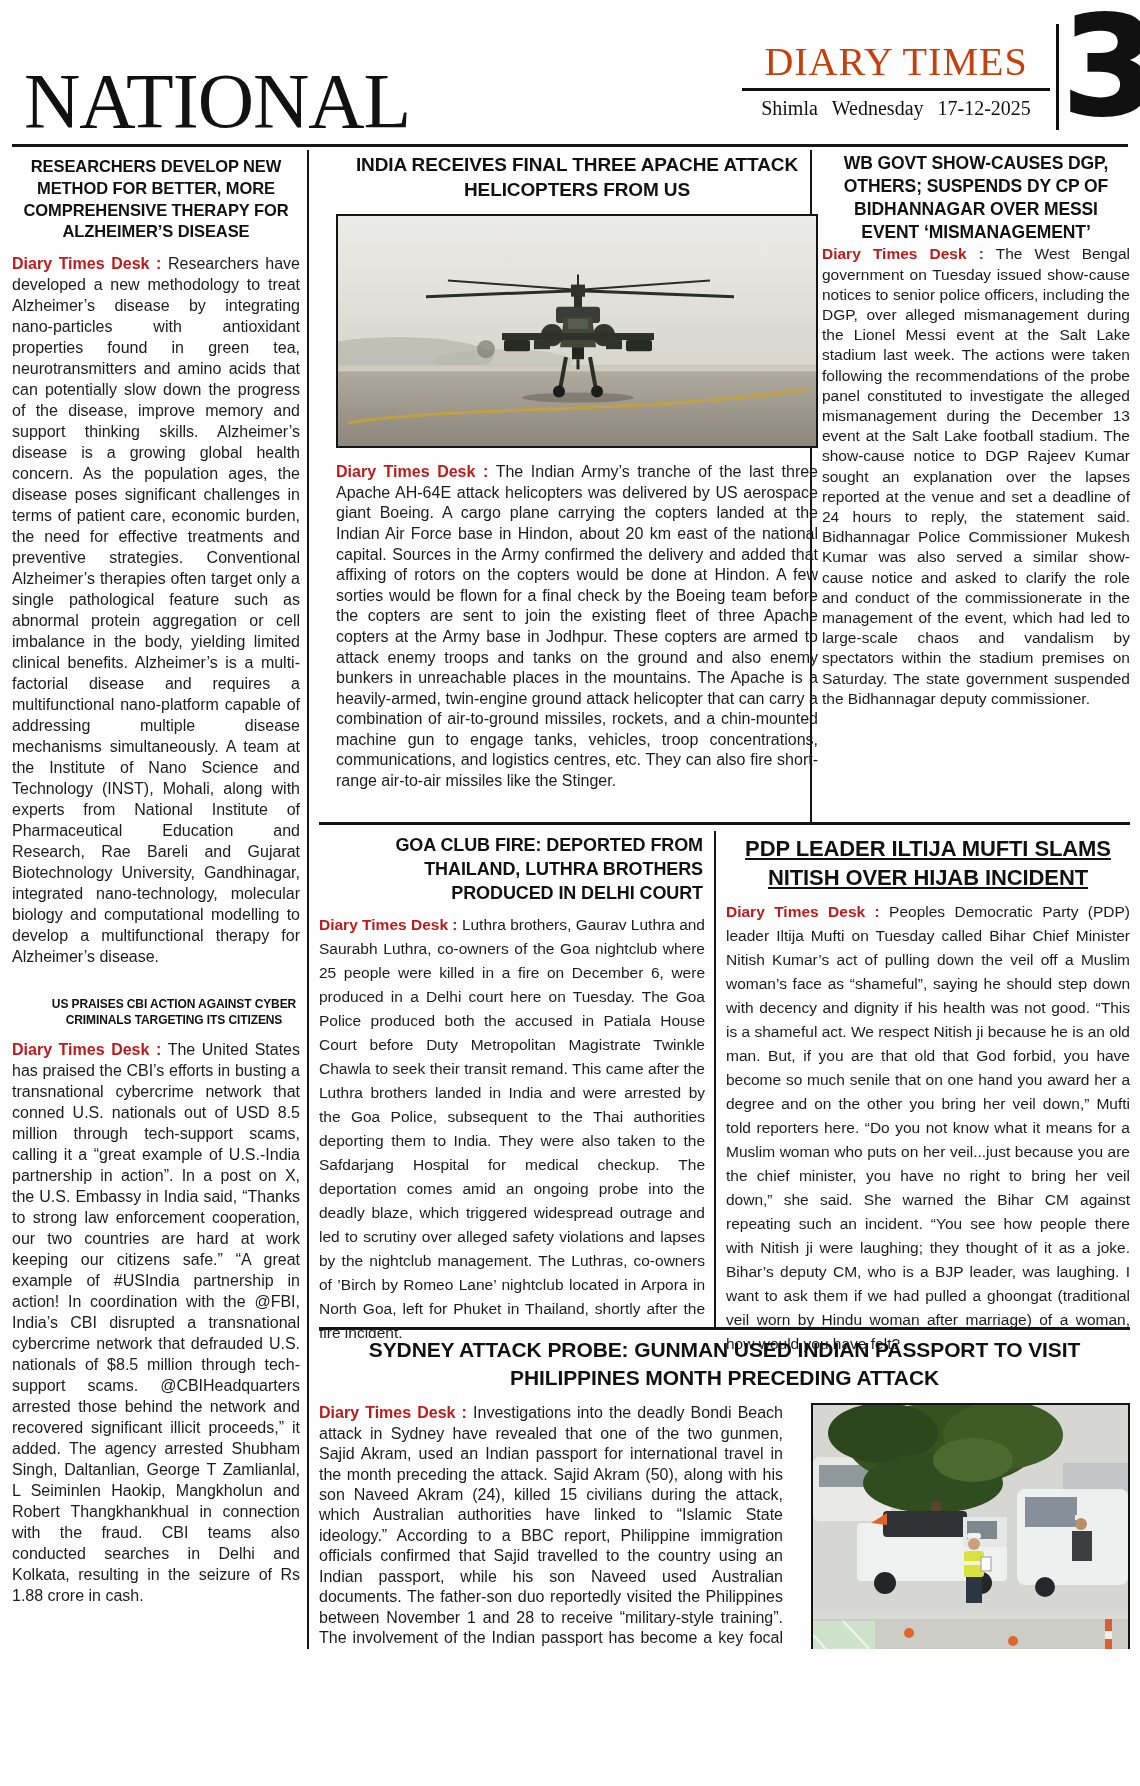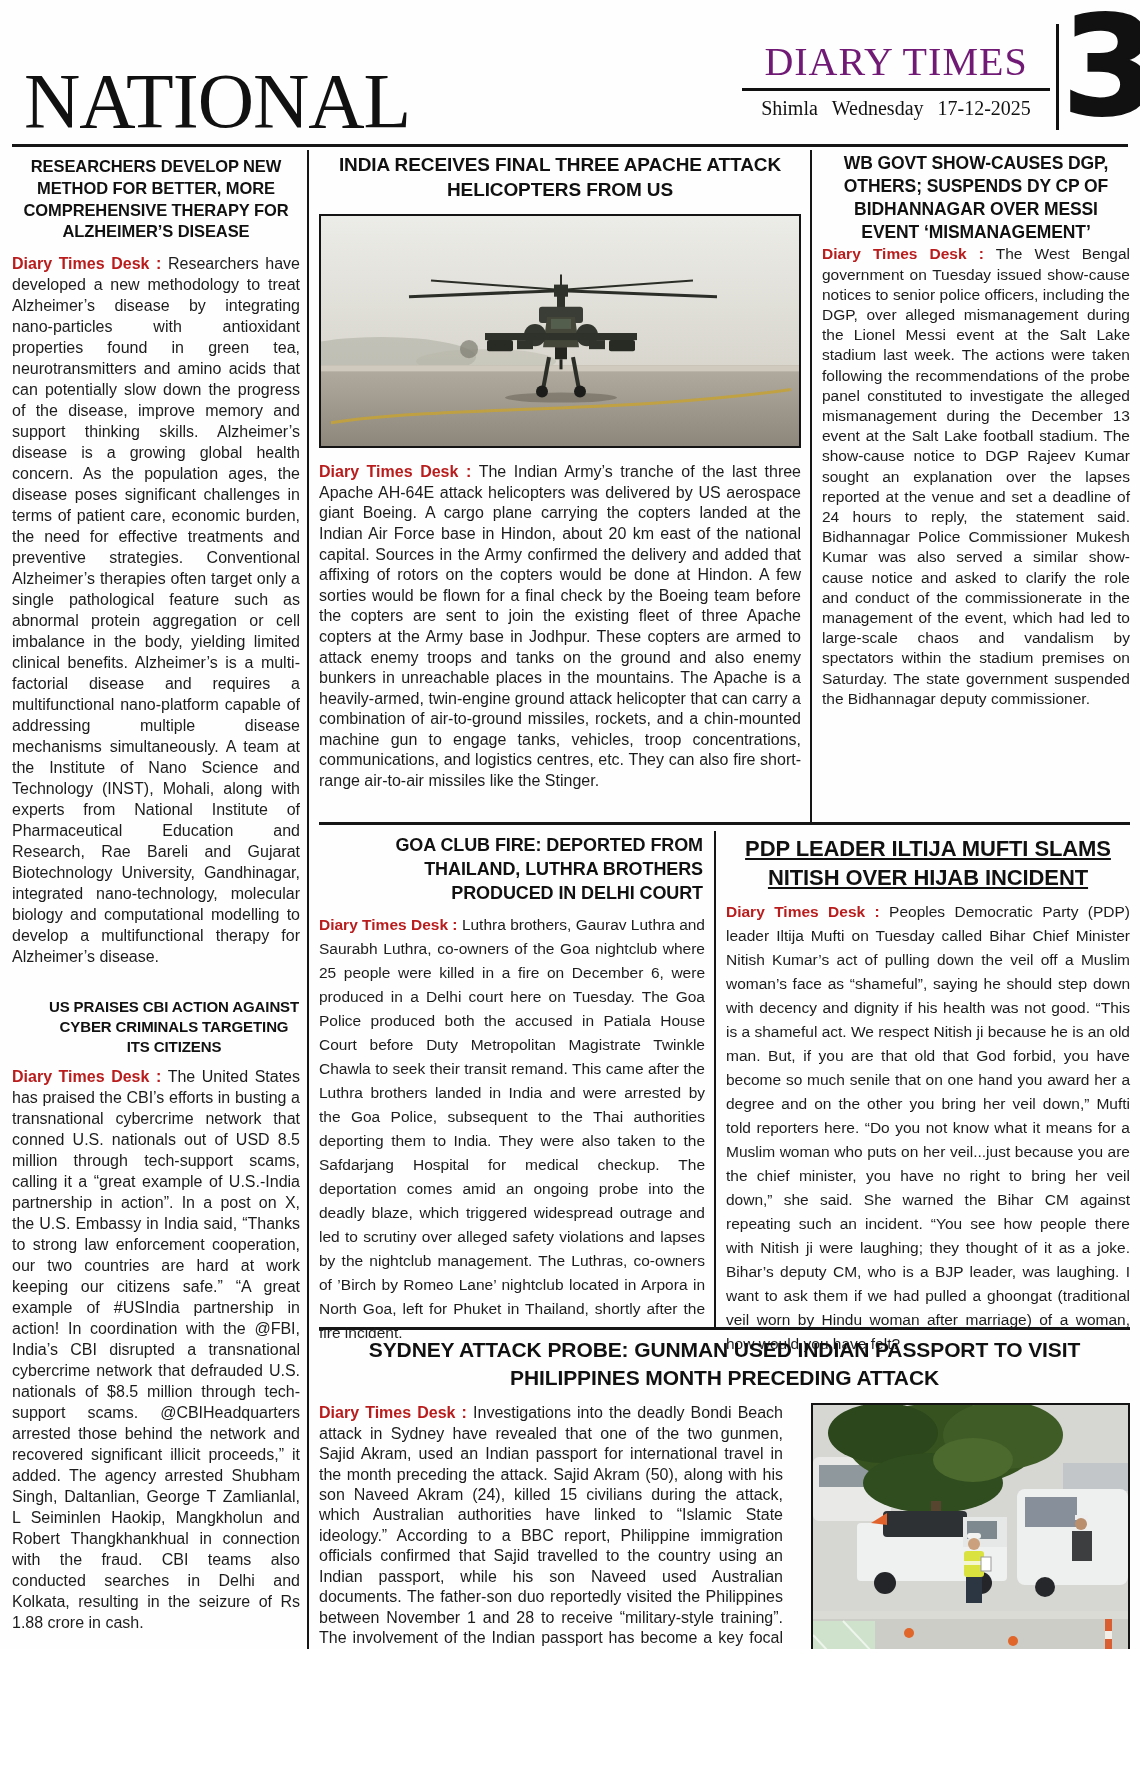--- a/index.html
+++ b/index.html
@@ -2,48 +2,48 @@
 <html><head>
 <meta charset="utf-8">
 <style>
   html,body{margin:0;padding:0;background:#fff;}
   .page{position:relative;width:1140px;height:1649px;background:#fefefe;color:#161616;
         font-family:"Liberation Sans","DejaVu Sans",sans-serif;overflow:hidden;}
   
   .national{position:absolute;left:24px;top:62px;font-family:"Liberation Serif","DejaVu Serif",serif;
             font-size:78px;line-height:1;letter-spacing:-1px;color:#111;}
   .mast-right{position:absolute;left:742px;top:40px;width:308px;text-align:center;}
-  .paper{font-family:"Liberation Serif","DejaVu Serif",serif;font-size:40px;line-height:1.1;color:#701a75;
+  .paper{font-family:"Liberation Serif","DejaVu Serif",serif;font-size:40px;line-height:1.1;color:#c2410c;
          letter-spacing:1px;border-bottom:3px solid #111;padding-bottom:4px;}
   .edition{font-family:"Liberation Serif","DejaVu Serif",serif;font-size:20px;margin-top:6px;color:#111;}
   .edition span{margin:0 7px;}
   .mast-bar{position:absolute;left:1056px;top:24px;width:3px;height:106px;background:#111;}
   .pagenum{position:absolute;left:1062px;top:6px;width:74px;text-align:center;
            font-family:"DejaVu Sans",sans-serif;font-weight:bold;font-size:138px;line-height:122px;
            color:#111;-webkit-text-stroke:2px #111;}
   
   .hrule,.vrule{position:absolute;background:#161616;}
   #rule-header{left:12px;top:144px;width:1116px;height:3px;}
   #vrule-left{left:307px;top:150px;width:2px;height:1600px;}
   #vrule-mid-top{left:810px;top:150px;width:2px;height:672px;}
   #rule-mid{left:319px;top:822px;width:811px;height:3px;}
   #vrule-mid-low{left:714px;top:831px;width:2px;height:496px;}
   #rule-low{left:319px;top:1327px;width:811px;height:3px;}
   #rule-footer{left:0;top:1756px;width:1140px;height:5px;}
   
   .col{position:absolute;}
   #col-left{left:12px;top:154px;width:288px;}
-  #col-apache{left:319px;top:152px;width:482px;}
+  #col-apache{left:336px;top:152px;width:482px;}
   #col-wb{left:822px;top:152px;width:308px;}
   #col-goa{left:319px;top:834px;width:386px;}
   #col-pdp{left:726px;top:834px;width:404px;}
   #sec-sydney{left:319px;top:1336px;width:811px;}
   h2{font-weight:700;text-align:center;margin:0 auto;letter-spacing:-0.1px;color:#111;line-height:1.32;}
   h2.alz{font-size:16.5px;max-width:278px;margin-top:2px;}
-  h2.cbi{font-size:15px;max-width:252px;margin-top:30px;margin-left:36px;}
+  h2.cbi{font-size:12px;max-width:252px;margin-top:30px;margin-left:36px;}
   h2.apache{font-size:19px;max-width:462px;}
   h2.wb{font-size:17.5px;max-width:272px;}
   h2.goa{font-size:18px;max-width:382px;text-align:right;}
   h2.pdp{font-size:22px;max-width:396px;text-decoration:underline;}
   h2.sydney{font-size:21px;max-width:740px;}
   p.body{text-align:justify;margin:10px 0 0;color:#1c1c1c;}
   .lead{font-weight:700;color:#b91c1c;}
   #col-left p.body{font-size:16px;line-height:21px;}
   #col-apache p.body{font-size:16px;line-height:20.6px;margin-top:14px;}
   #col-wb p.body{font-size:15.5px;line-height:20.2px;margin-top:0;}

